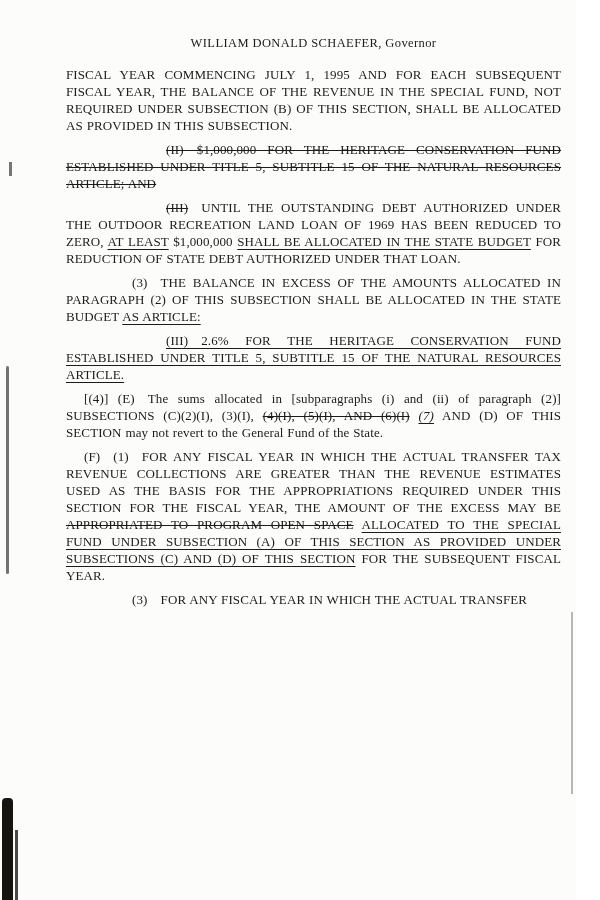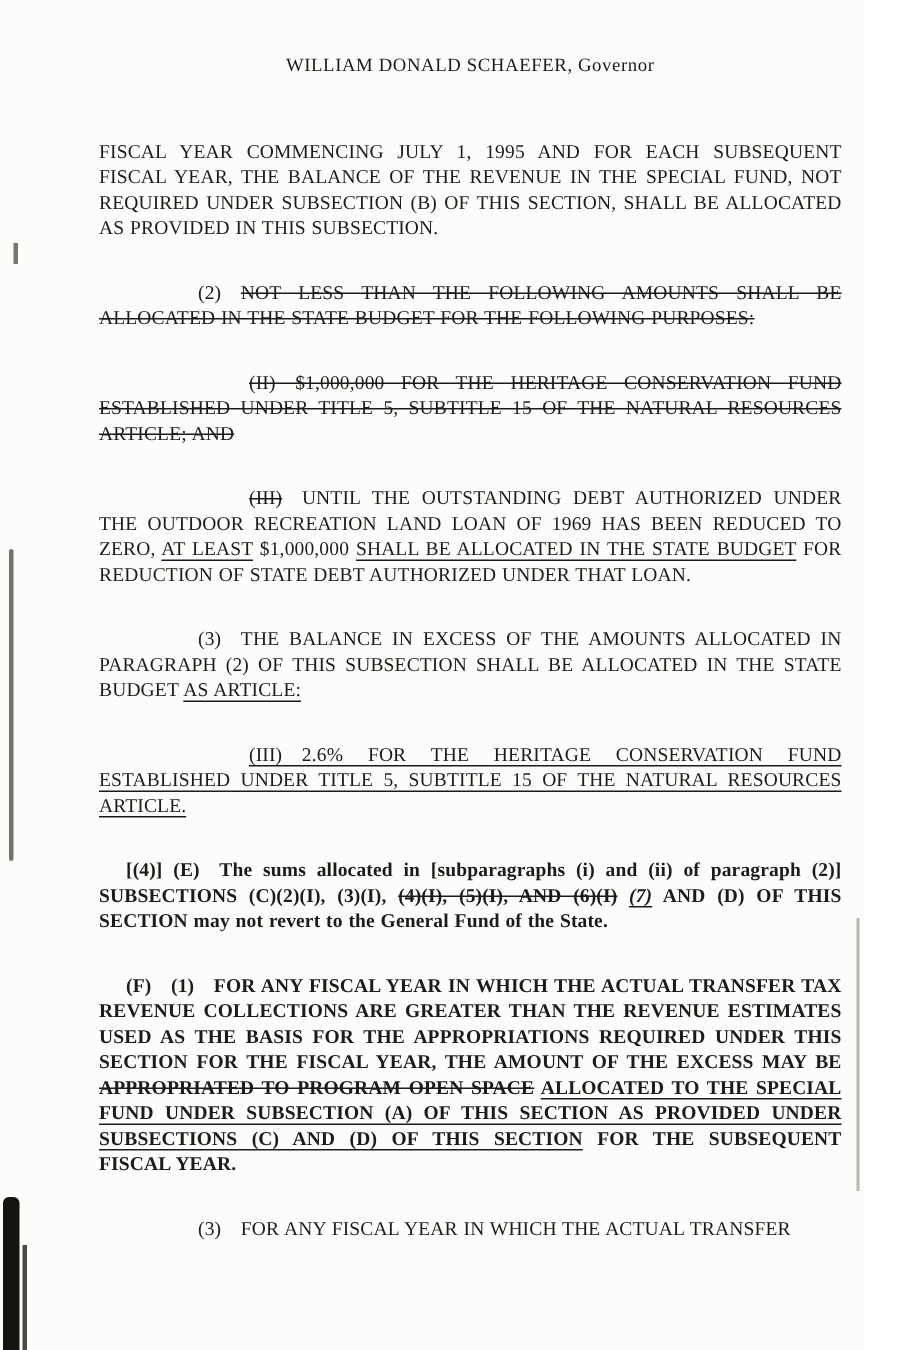--- a/index.html
+++ b/index.html
@@ -13,24 +13,23 @@
     position:absolute; top:36px; left:66px; right:15px;
     text-align:center; font-size:12.5px; letter-spacing:0.4px;
   }
   .doc-body {
     position:absolute; top:66px; left:66px; right:15px;
   }
   .para {
     text-align:justify; font-size:13px; line-height:17px;
     margin-bottom:7px; letter-spacing:0.1px;
     word-spacing:0.5px;
-    margin-top:26px;
   }
   .para.ind-none  { text-indent:0; }
-  .para.ind-small { text-indent:18px;font-weight:bold; }
+  .para.ind-small { text-indent:18px; }
   .para.ind-l1    { text-indent:66px; }
   .para.ind-l2    { text-indent:100px; }
   .seg.plain { text-decoration:none; }
   .seg.strike {
     text-decoration:line-through;
     text-decoration-thickness:1.2px;
   }
   .seg.underline {
     text-decoration:underline;
     text-underline-offset:2.5px;
@@ -54,21 +53,20 @@
   .a5 { left:9px;  top:162px; width:3px;  height:14px;  background:#55544e; opacity:.8; }
 </style>
 </head>
 <body>
 
 <div class="page">
   <div class="header">WILLIAM DONALD SCHAEFER, Governor</div>
 
   <div class="doc-body">
       <p class="para ind-none"><span class="seg plain">FISCAL YEAR COMMENCING JULY 1, 1995 AND FOR EACH SUBSEQUENT FISCAL YEAR, THE BALANCE OF THE REVENUE IN THE SPECIAL FUND, NOT REQUIRED UNDER SUBSECTION (B) OF THIS SECTION, SHALL BE ALLOCATED AS PROVIDED IN THIS SUBSECTION.</span></p>
-      <p class="para ind-l1"><span class="seg plain">(2) </span><span class="seg strike">NOT LESS THAN THE FOLLOWING AMOUNTS SHALL BE ALLOCATED IN THE STATE BUDGET FOR THE FOLLOWING PURPOSES:</span></p>
       <p class="para ind-l2"><span class="seg strike">(II) $1,000,000 FOR THE HERITAGE CONSERVATION FUND ESTABLISHED UNDER TITLE 5, SUBTITLE 15 OF THE NATURAL RESOURCES ARTICLE; AND</span></p>
       <p class="para ind-l2"><span class="seg strike">(III)</span><span class="seg plain"> UNTIL THE OUTSTANDING DEBT AUTHORIZED UNDER THE OUTDOOR RECREATION LAND LOAN OF 1969 HAS BEEN REDUCED TO ZERO, </span><span class="seg underline">AT LEAST</span><span class="seg plain"> $1,000,000 </span><span class="seg underline">SHALL BE ALLOCATED IN THE STATE BUDGET</span><span class="seg plain"> FOR REDUCTION OF STATE DEBT AUTHORIZED UNDER THAT LOAN.</span></p>
       <p class="para ind-l1"><span class="seg plain">(3) THE BALANCE IN EXCESS OF THE AMOUNTS ALLOCATED IN PARAGRAPH (2) OF THIS SUBSECTION SHALL BE ALLOCATED IN THE STATE BUDGET </span><span class="seg underline">AS ARTICLE:</span></p>
       <p class="para ind-l2"><span class="seg underline">(III) 2.6% FOR THE HERITAGE CONSERVATION FUND ESTABLISHED UNDER TITLE 5, SUBTITLE 15 OF THE NATURAL RESOURCES ARTICLE.</span></p>
       <p class="para ind-small"><span class="seg plain">[(4)] (E) The sums allocated in [subparagraphs (i) and (ii) of paragraph (2)] SUBSECTIONS (C)(2)(I), (3)(I), </span><span class="seg strike">(4)(I), (5)(I), AND (6)(I)</span><span class="seg plain"> </span><span class="seg underline-italic">(7)</span><span class="seg plain"> AND (D) OF THIS SECTION may not revert to the General Fund of the State.</span></p>
       <p class="para ind-small"><span class="seg plain">(F) (1) FOR ANY FISCAL YEAR IN WHICH THE ACTUAL TRANSFER TAX REVENUE COLLECTIONS ARE GREATER THAN THE REVENUE ESTIMATES USED AS THE BASIS FOR THE APPROPRIATIONS REQUIRED UNDER THIS SECTION FOR THE FISCAL YEAR, THE AMOUNT OF THE EXCESS MAY BE </span><span class="seg strike">APPROPRIATED TO PROGRAM OPEN SPACE</span><span class="seg plain"> </span><span class="seg underline">ALLOCATED TO THE SPECIAL FUND UNDER SUBSECTION (A) OF THIS SECTION AS PROVIDED UNDER SUBSECTIONS (C) AND (D) OF THIS SECTION</span><span class="seg plain"> FOR THE SUBSEQUENT FISCAL YEAR.</span></p>
       <p class="para ind-l1"><span class="seg plain">(3) FOR ANY FISCAL YEAR IN WHICH THE ACTUAL TRANSFER</span></p>
     </div>
 
 

